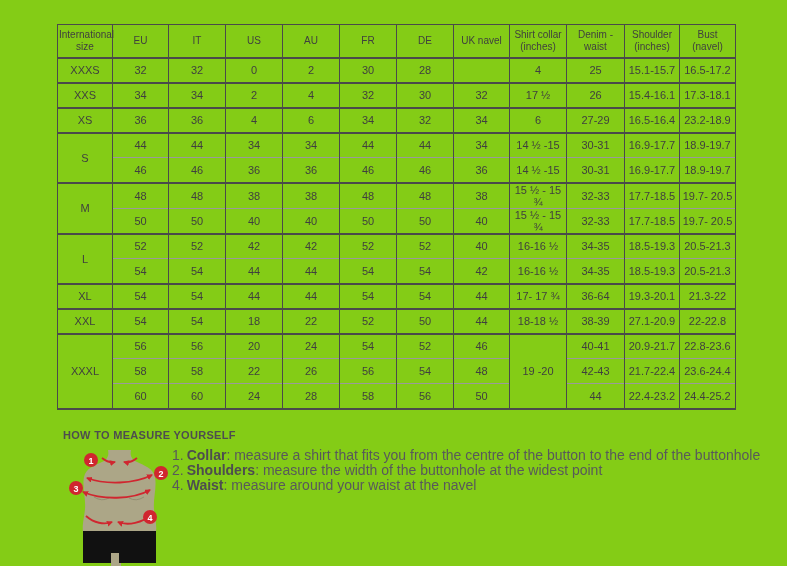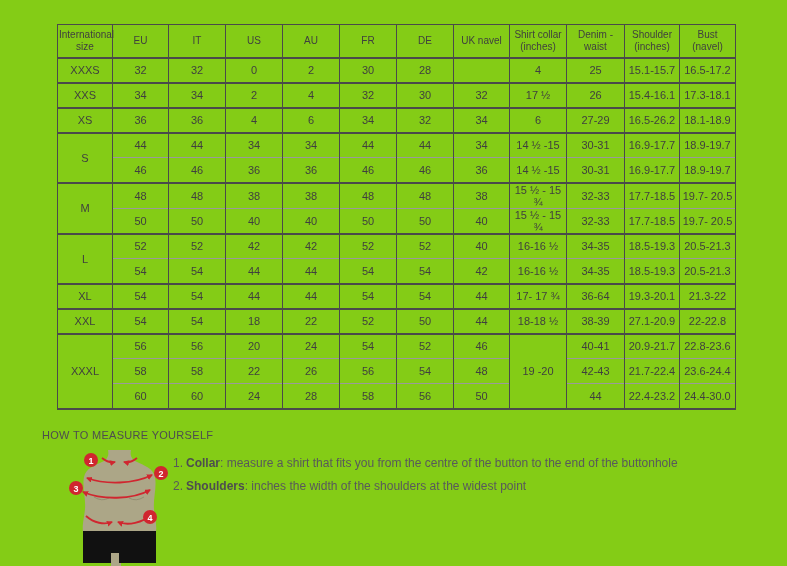--- a/index.html
+++ b/index.html
@@ -26,28 +26,28 @@
   .size-table th {
     height:33px; font-weight:400; font-size:10px; line-height:1.2;
     padding:1px 1px; border-top:1px solid var(--border-dark,#4a4a4a);
   }
   .size-table td { height:25px; font-size:11px; padding:0 1px; }
   .size-table tr.grp td { border-top:2px solid var(--border-dark,#4a4a4a); }
   .size-table tr.sub td { border-top:1px solid var(--border-light,#9a9a9a); }
 
   
   .measure-heading {
-    position:absolute; left:42px; top:429px;
-    font-size:11px; font-weight:normal; letter-spacing:.3px;
+    position:absolute; left:63px; top:429px;
+    font-size:11px; font-weight:bold; letter-spacing:.3px;
     color:#4d4d4f;
   }
   .instructions { position:absolute; left:172px; top:449px; }
   .instr-line {
-    height:15px; font-size:12px; line-height:12px;
-    color:var(--text-body,#58595b); white-space:nowrap;margin-top:8px;
+    height:15px; font-size:14px; line-height:12px;
+    color:var(--text-body,#58595b); white-space:nowrap;
   }
   .instr-num { display:inline-block; min-width:11px; text-align:right; margin-right:3px; }
   .instr-label { font-weight:bold; color:#4d4d4f; }
 
   
   .figure-wrap { position:absolute; left:58px; top:447px; width:120px; height:119px; }
   .torso-fill { fill:var(--mannequin-khaki,#aca687); }
   .seam { stroke:#938e72; stroke-width:1; fill:none; }
   .shorts-fill { fill:var(--shorts-black,#111111); }
   .arrow { stroke:var(--accent-red,#d0262f); stroke-width:1.8; fill:none; }
@@ -127,22 +127,22 @@
           <td>XS</td>
           <td>36</td>
           <td>36</td>
           <td>4</td>
           <td>6</td>
           <td>34</td>
           <td>32</td>
           <td>34</td>
           <td>6</td>
           <td>27-29</td>
-          <td>16.5-26.2</td>
-          <td>18.1-18.9</td>
+          <td>16.5-16.4</td>
+          <td>23.2-18.9</td>
         </tr>
         <tr class="grp">
           <td rowspan="2">S</td>
           <td>44</td>
           <td>44</td>
           <td>34</td>
           <td>34</td>
           <td>44</td>
           <td>44</td>
           <td>34</td>
@@ -275,30 +275,31 @@
         <tr class="sub">
           <td>60</td>
           <td>60</td>
           <td>24</td>
           <td>28</td>
           <td>58</td>
           <td>56</td>
           <td>50</td>
           <td>44</td>
           <td>22.4-23.2</td>
-          <td>24.4-30.0</td>
+          <td>24.4-25.2</td>
         </tr>
       </tbody>
   </table>
 
   <div class="measure-heading">HOW TO MEASURE YOURSELF</div>
 
   <div class="instructions">
       <div class="instr-line"><span class="instr-num">1.</span><span class="instr-label">Collar</span><span>: measure a shirt that fits you from the centre of the button to the end of the buttonhole</span></div>
-      <div class="instr-line"><span class="instr-num">2.</span><span class="instr-label">Shoulders</span><span>: inches the width of the shoulders at the widest point</span></div>
+      <div class="instr-line"><span class="instr-num">2.</span><span class="instr-label">Shoulders</span><span>: measure the width of the buttonhole at the widest point</span></div>
+      <div class="instr-line"><span class="instr-num">4.</span><span class="instr-label">Waist</span><span>: measure around your waist at the navel</span></div>
     </div>
 
   <div class="figure-wrap">
     <svg width="120" height="119" viewBox="0 0 120 119">
       <defs>
         <marker id="ah" markerWidth="7" markerHeight="7" refX="5" refY="3" orient="auto-start-reverse" markerUnits="userSpaceOnUse">
           <polygon class="arrowhead" points="0,0 6,3 0,6"></polygon>
         </marker>
       </defs>
 

